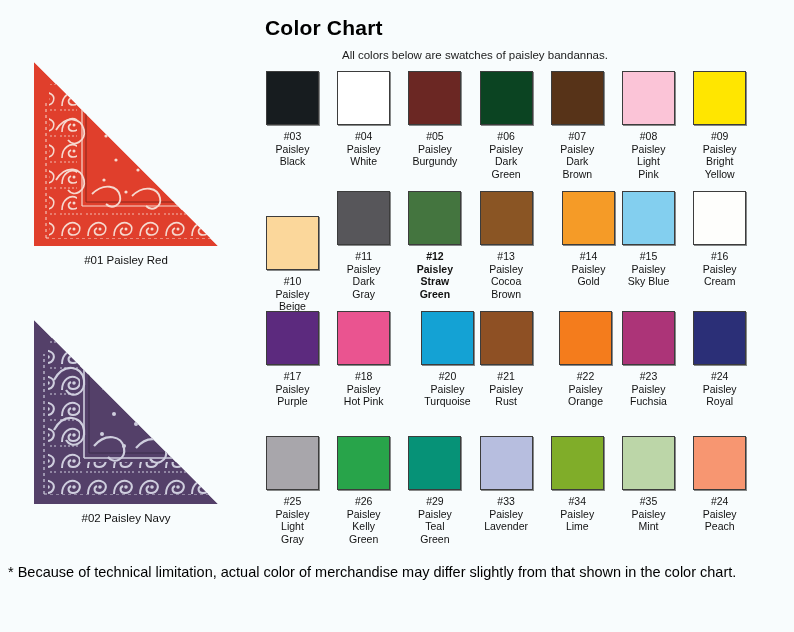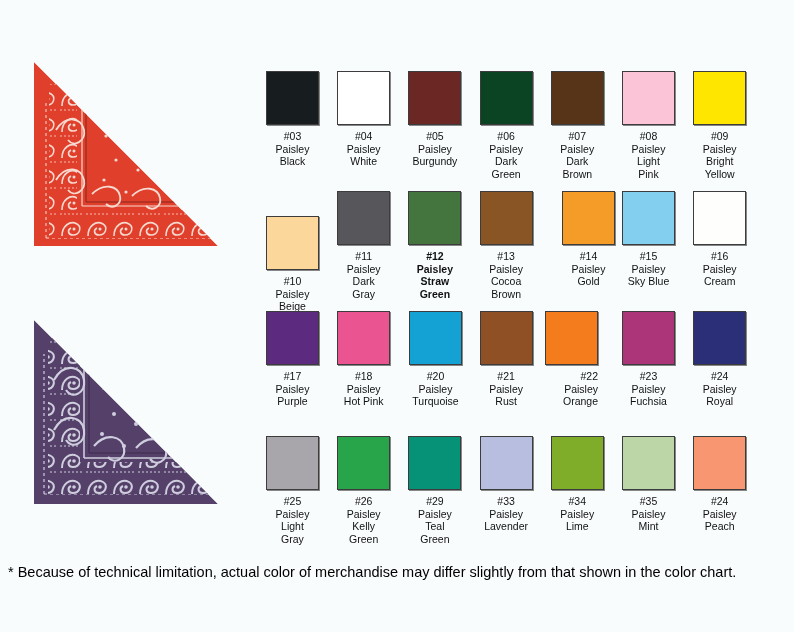--- a/index.html
+++ b/index.html
@@ -153,20 +153,22 @@
               <circle cx="112" cy="92" r="1.2"></circle>
           </g>
 
           <path d="M60,134 C72,122 86,126 88,136 C90,145 80,150 74,144" fill="none" stroke="#f6d9cf" stroke-width="1.8"></path>
           <path d="M100,136 C112,124 126,128 128,138 C130,147 120,152 114,146" fill="none" stroke="#f6d9cf" stroke-width="1.8"></path>
           <path d="M24,120 C34,104 50,108 52,120 C54,131 42,138 36,130" fill="none" stroke="#f6d9cf" stroke-width="1.8"></path>
           <path d="M24,70 C34,54 50,58 52,70 C54,81 42,88 36,80" fill="none" stroke="#f6d9cf" stroke-width="1.8"></path>
         </g>
       </svg>
     </div>
+    <div class="bandanna-caption">#01
+Paisley Red</div>
   </div>
 
   <div class="bandanna-block" id="bandanna-block-navy">
     <div class="bandanna-figure">
       <svg viewBox="0 0 188 188" width="188" height="188">
         <defs>
           <clipPath id="triClipNavy">
             <polygon points="2,2 2,186 186,186"></polygon>
           </clipPath>
           <pattern id="paisleyBorderNavy" width="26" height="26" patternUnits="userSpaceOnUse">
@@ -195,24 +197,28 @@
             <circle cx="148" cy="126" r="2"></circle>
               <circle cx="110" cy="88" r="1.6"></circle>
           </g>
           <path d="M62,128 C74,114 90,118 92,130 C94,141 82,147 76,139" fill="none" stroke="#cfcede" stroke-width="2.2"></path>
           <path d="M104,130 C116,116 132,120 134,132 C136,143 124,149 118,141" fill="none" stroke="#cfcede" stroke-width="2.2"></path>
           <path d="M22,112 C32,94 50,98 52,112 C54,125 40,132 34,122" fill="none" stroke="#cfcede" stroke-width="2.2"></path>
           <path d="M22,62 C32,44 50,48 52,62 C54,75 40,82 34,72" fill="none" stroke="#cfcede" stroke-width="2.2"></path>
         </g>
       </svg>
     </div>
+    <div class="bandanna-caption">#02
+Paisley Navy</div>
   </div>
 </div>
 
 <div id="chart-header">
+  <div id="page-title">Color Chart</div>
+  <div id="chart-subtitle">All colors below are swatches of paisley bandannas.</div>
 </div>
 
 <div id="swatch-grid">
     <div class="swatch-row">
       <div class="swatch-cell" style="left: 0px;">
         <div class="swatch-chip" style="background: rgb(23, 28, 31);"></div>
         <div class="swatch-label">#03
 Paisley
 Black</div>
       </div>
@@ -310,33 +316,33 @@
         <div class="swatch-label">#17
 Paisley
 Purple</div>
       </div>
       <div class="swatch-cell" style="left: 71.2px;">
         <div class="swatch-chip" style="background: rgb(234, 84, 144);"></div>
         <div class="swatch-label">#18
 Paisley
 Hot Pink</div>
       </div>
-      <div class="swatch-cell" style="left: 143px;">
+      <div class="swatch-cell" style="left: 155px;">
         <div class="swatch-chip" style="background: rgb(20, 162, 212);"></div>
         <div class="swatch-label">#20
 Paisley
 Turquoise</div>
       </div>
       <div class="swatch-cell" style="left: 213.6px;">
         <div class="swatch-chip" style="background: rgb(142, 80, 36);"></div>
         <div class="swatch-label">#21
 Paisley
 Rust</div>
       </div>
-      <div class="swatch-cell" style="left: 279px; text-align: right;">
+      <div class="swatch-cell" style="left: 293px;">
         <div class="swatch-chip" style="background: rgb(244, 124, 28);"></div>
         <div class="swatch-label">#22
 Paisley
 Orange</div>
       </div>
       <div class="swatch-cell" style="left: 356px;">
         <div class="swatch-chip" style="background: rgb(172, 52, 120);"></div>
         <div class="swatch-label">#23
 Paisley
 Fuchsia</div>

